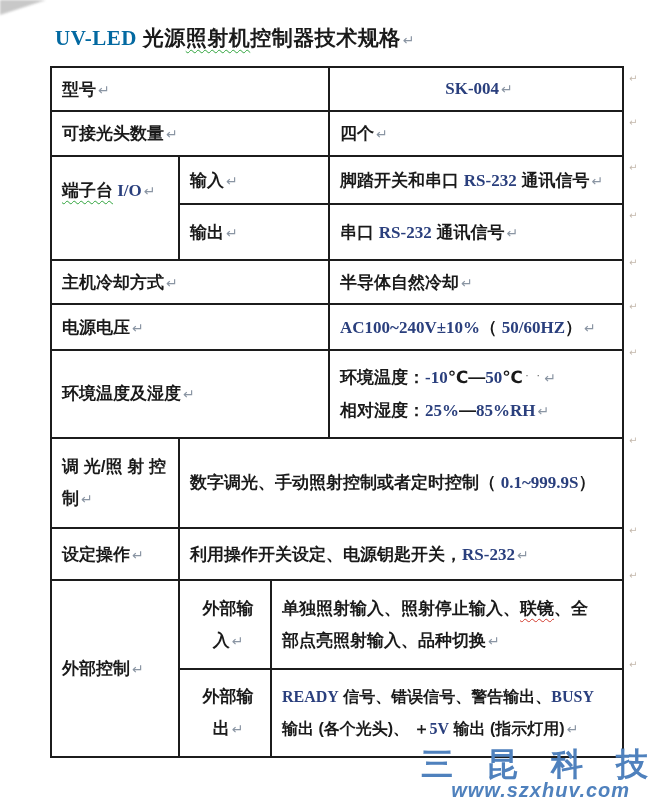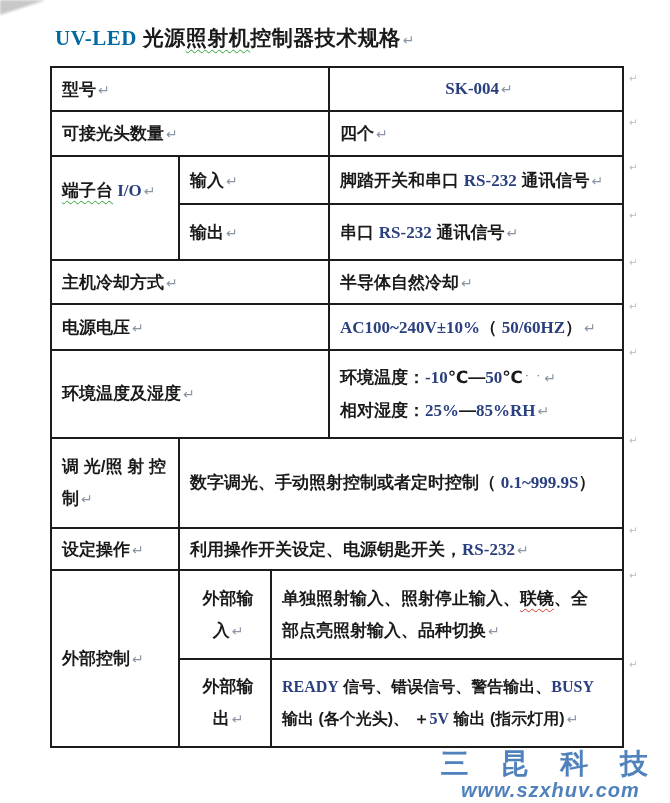--- a/index.html
+++ b/index.html
@@ -46,21 +46,21 @@
   td.lbllow{ padding-top:10px; }
   .dots{ color:#6a6a6a; font-size:12px; letter-spacing:2px; position:relative; top:-4px; margin-left:2px; font-weight:normal;}
   .rowmark{
     position:absolute; left:629px; width:12px; font-size:10px; line-height:10px;
     color:#c4b8ac; font-weight:normal; font-family:"DejaVu Sans",sans-serif;
   }
   .watermark{
     position:absolute; right:10px; bottom:0px; text-align:center;
     color:#4f81bd; line-height:26px; white-space:nowrap;
   }
-  .wm1{ font-size:28px; letter-spacing:12px;text-align:center; }
+  .wm1{ font-size:32px; letter-spacing:12px;text-align:center; }
   .wm2{ font-size:20px; letter-spacing:1px; font-weight:bold;font-style:italic; }
 </style>
 </head>
 <body>
 
 <div class="page">
 
   <div class="corner"></div>
 
   <h1 class="title"><span class="t-lat">UV-LED </span><span>光源</span><span class="wavy-green">照射机</span><span>控制器技术规格</span><span class="p">↵</span></h1>
@@ -114,21 +114,21 @@
     </tr>
 
     <tr style="height:90px">
       <td class="lbl vtop">
         <div>调 光/照 射 控</div>
         <div><span>制</span><span class="p">↵</span></div>
       </td>
       <td colspan="3" class="vtop"><span>数字调光、手动照射控制或者定时控制</span><span>（ </span><span class="lat">0.1~999.9S</span><span>）</span></td>
     </tr>
 
-    <tr style="height:42px">
+    <tr style="height:52px">
       <td class="lbl"><span>设定操作</span><span class="p">↵</span></td>
       <td colspan="3"><span>利用操作开关设定、电源钥匙开关，</span><span class="lat">RS-232</span><span class="p">↵</span></td>
     </tr>
 
     <tr style="height:89px">
       <td rowspan="2" class="lbl vtop"><span>外部控制</span><span class="p">↵</span></td>
       <td class="vtop ctr">
         <div>外部输</div>
         <div><span>入</span><span class="p">↵</span></div>
       </td>

